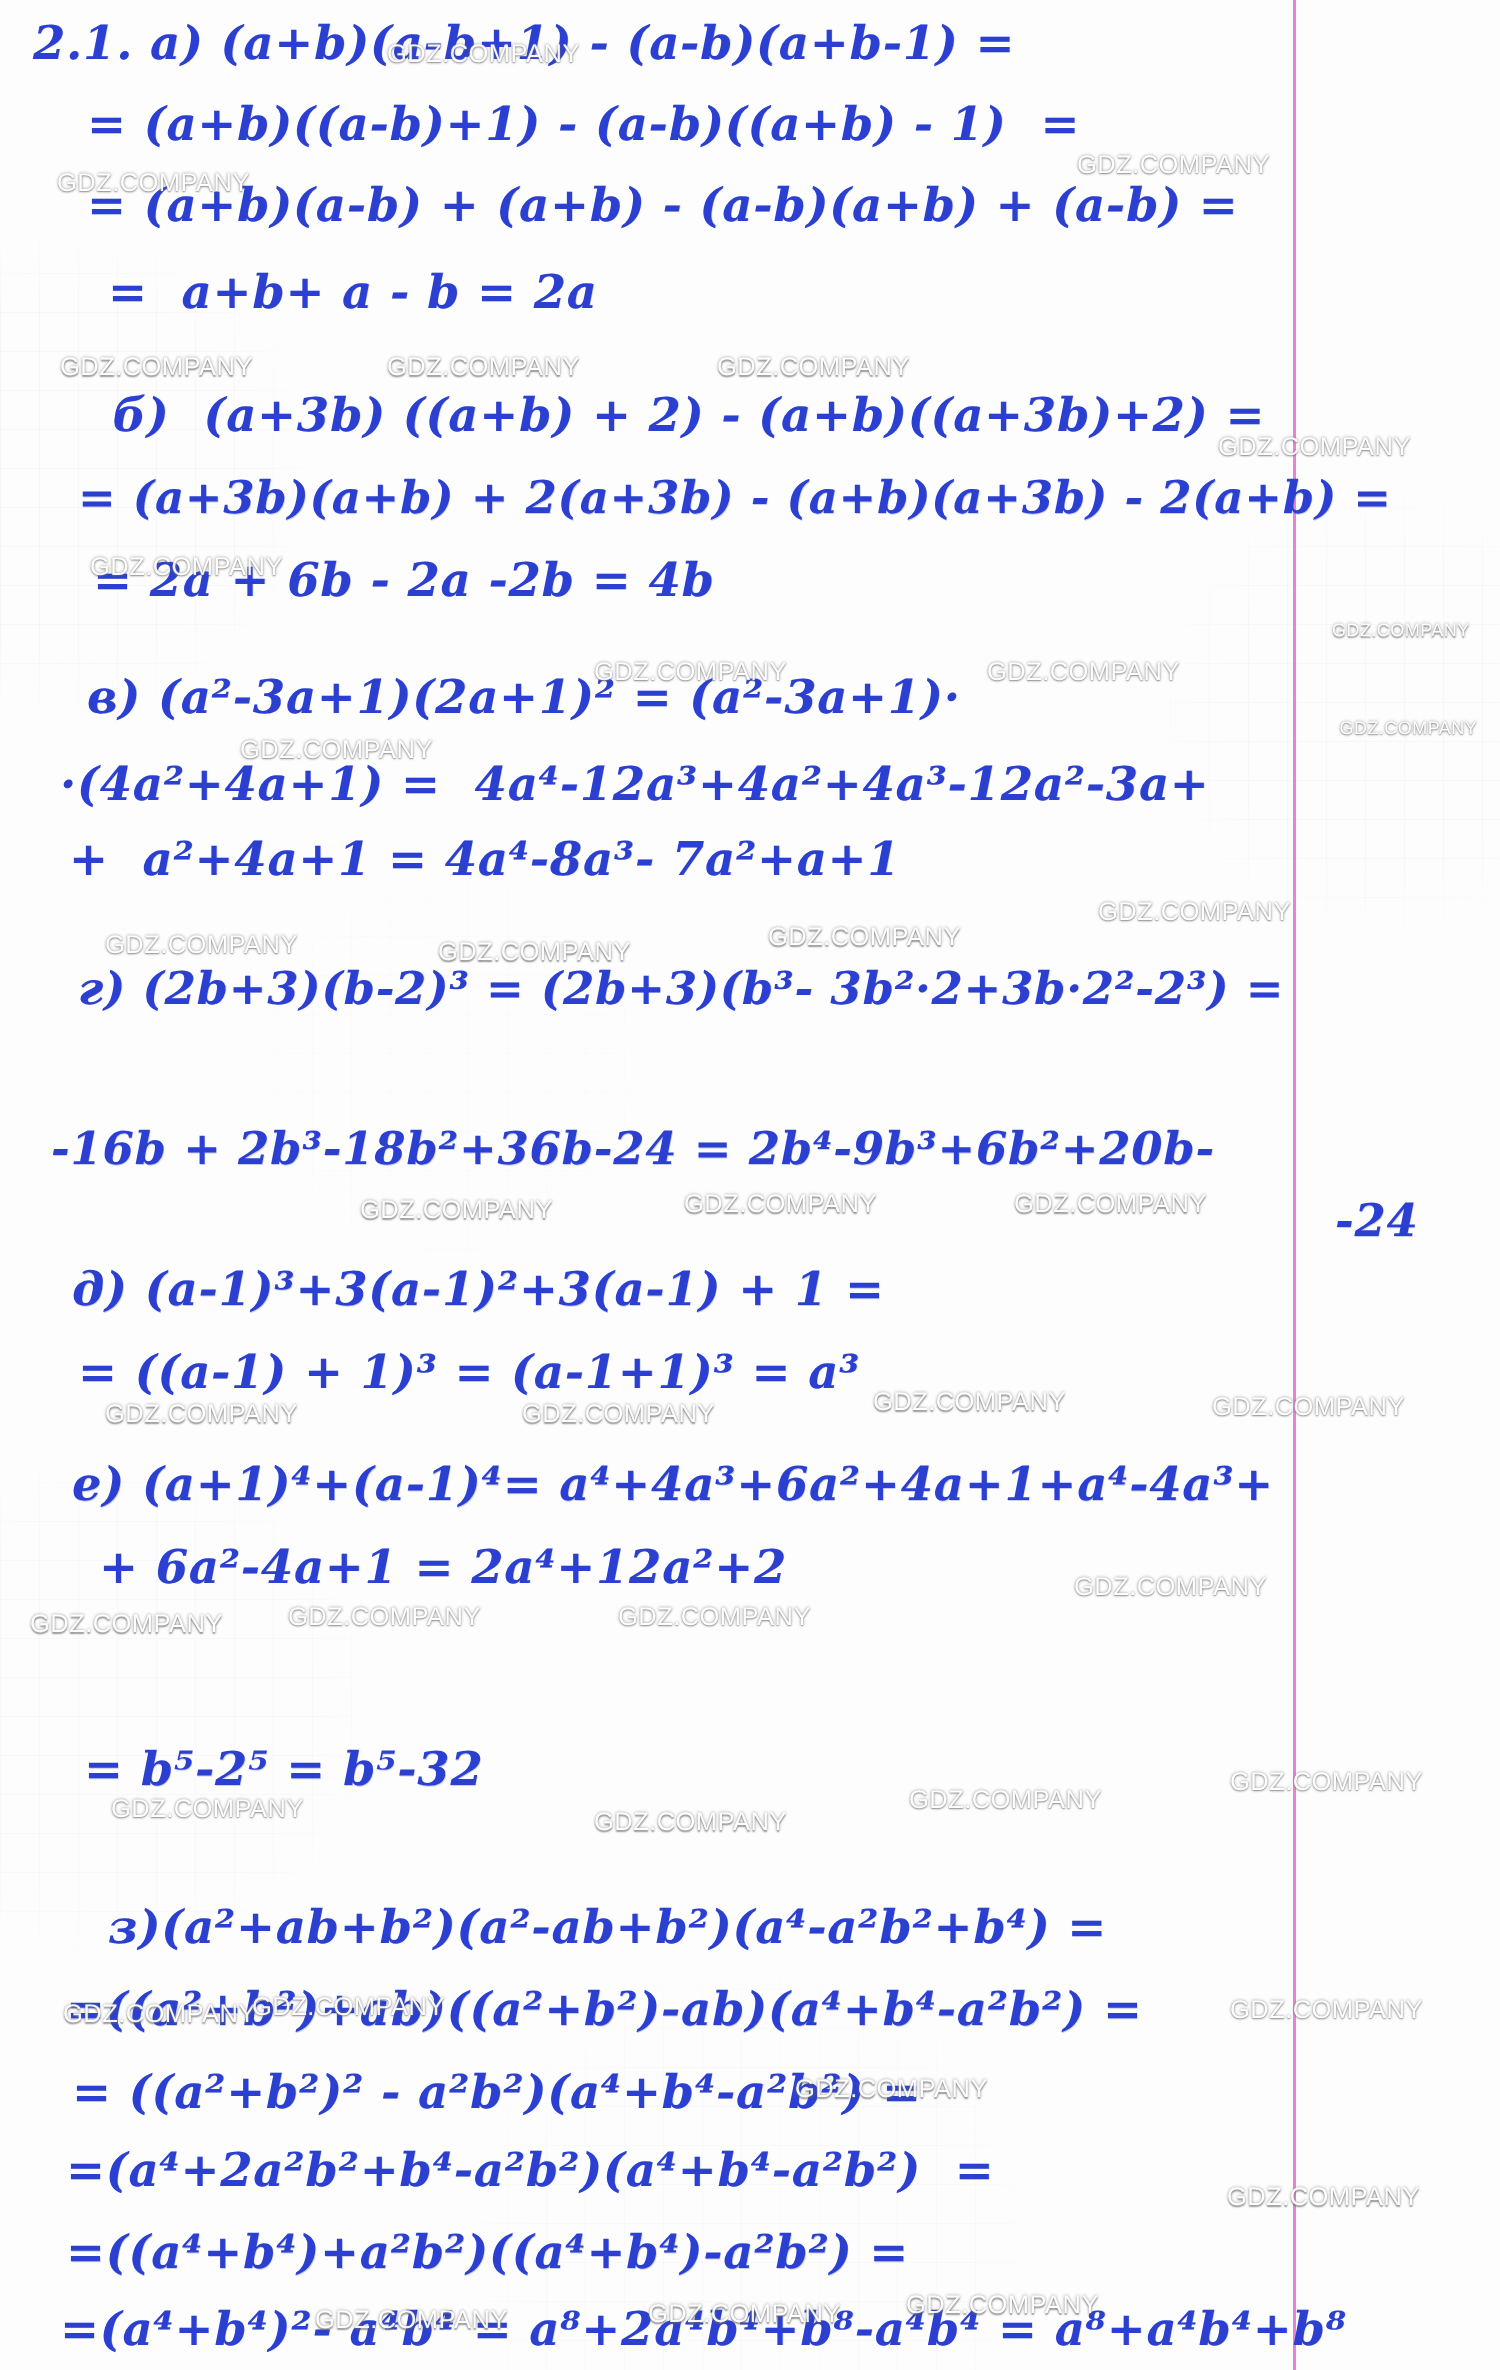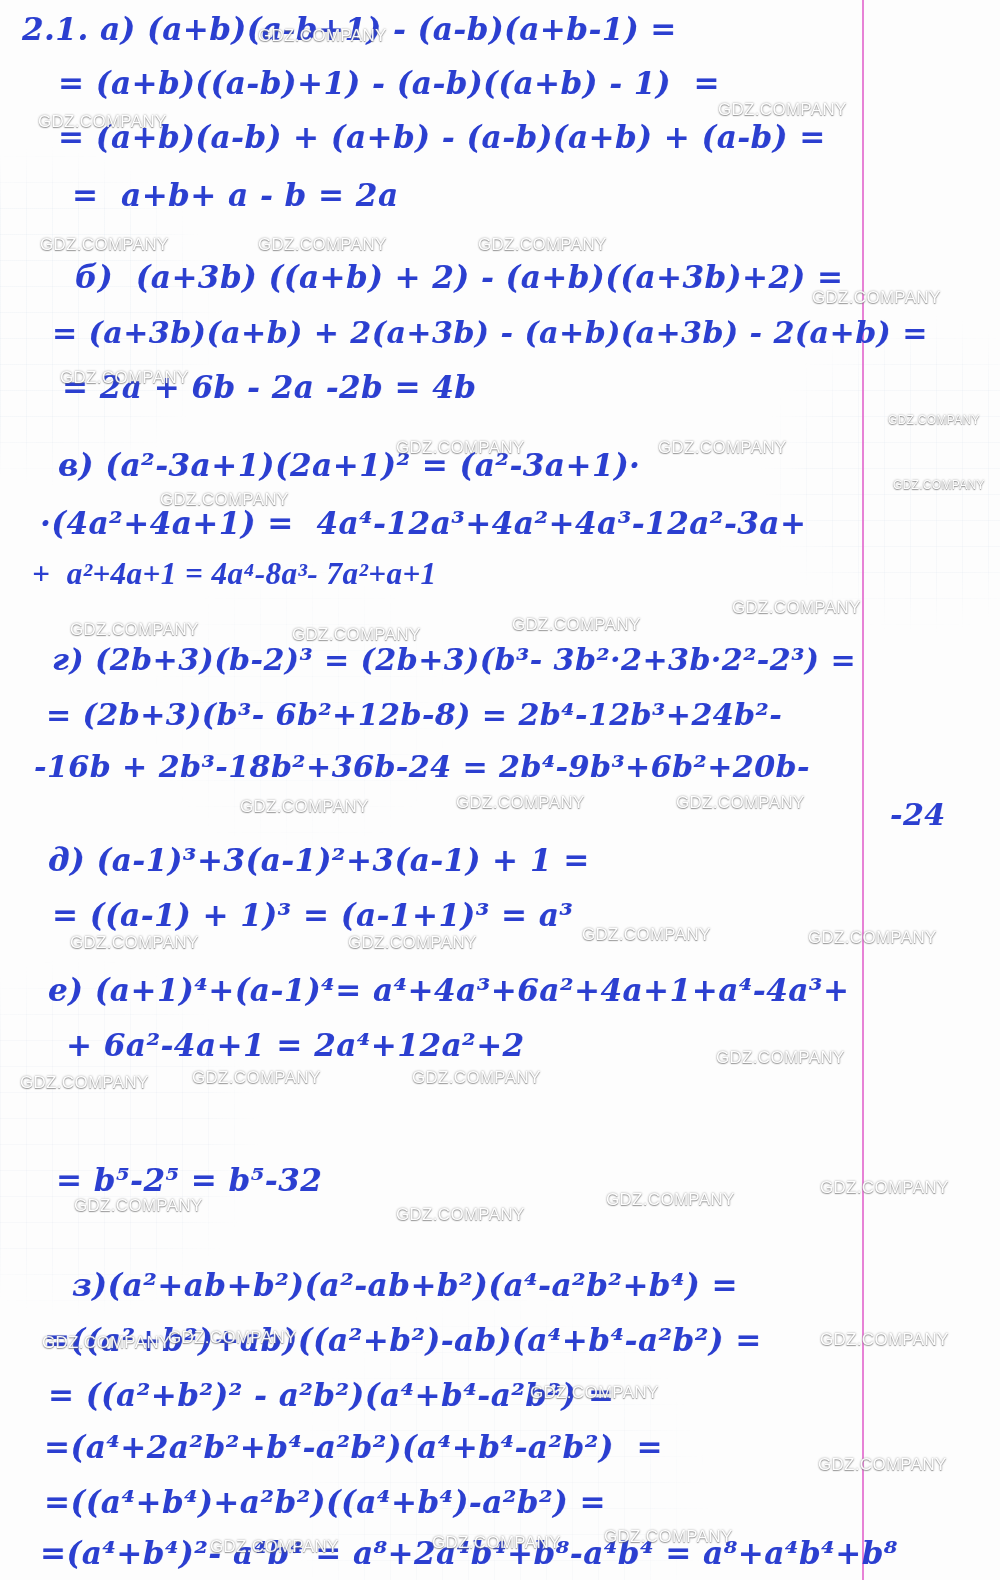--- a/index.html
+++ b/index.html
@@ -97,25 +97,24 @@
   <div class="hw line" style="left:56px; top:262px; font-size:31px;margin-left:19px;">б)  (а+3b) ((а+b) + 2) - (а+b)((а+3b)+2) =</div>
 
   <div class="hw line" style="left:52px; top:318px; font-size:30px;">= (а+3b)(а+b) + 2(а+3b) - (а+b)(а+3b) - 2(а+b) =</div>
 
   <div class="hw line" style="left:62px; top:372px; font-size:31px;">= 2а + 6b - 2а -2b = 4b</div>
 
   <div class="hw line" style="left:58px; top:450px; font-size:31px;">в) (а²-3а+1)(2а+1)² = (а²-3а+1)·</div>
 
   <div class="hw line" style="left:40px; top:508px; font-size:31px;">·(4а²+4а+1) =  4а⁴-12а³+4а²+4а³-12а²-3а+</div>
 
-  <div class="hw line" style="left:32px; top:558px; font-size:31px;font-family:Liberation Serif, serif;">+  а²+4а+1 = 4а⁴-8а³- 7а²+а+1</div>
+  <div class="hw line" style="left:46px; top:558px; font-size:31px;">+  а²+4а+1 = 4а⁴-8а³- 7а²+а+1</div>
 
   <div class="hw line" style="left:52px; top:645px; font-size:30px;">г) (2b+3)(b-2)³ = (2b+3)(b³- 3b²·2+3b·2²-2³) =</div>
 
-  <div class="hw line" style="left:46px; top:700px; font-size:30px;">= (2b+3)(b³- 6b²+12b-8) = 2b⁴-12b³+24b²-</div>
 
   <div class="hw line" style="left:34px; top:752px; font-size:30px;">-16b + 2b³-18b²+36b-24 = 2b⁴-9b³+6b²+20b-</div>
 
   <div class="hw line" style="left:890px; top:800px; font-size:30px;">-24</div>
 
   <div class="hw line" style="left:48px; top:845px; font-size:31px;">д) (а-1)³+3(а-1)²+3(а-1) + 1 =</div>
 
   <div class="hw line" style="left:52px; top:900px; font-size:31px;">= ((а-1) + 1)³ = (а-1+1)³ = а³</div>
 
   <div class="hw line" style="left:48px; top:975px; font-size:31px;">е) (а+1)⁴+(а-1)⁴= а⁴+4а³+6а²+4а+1+а⁴-4а³+</div>

